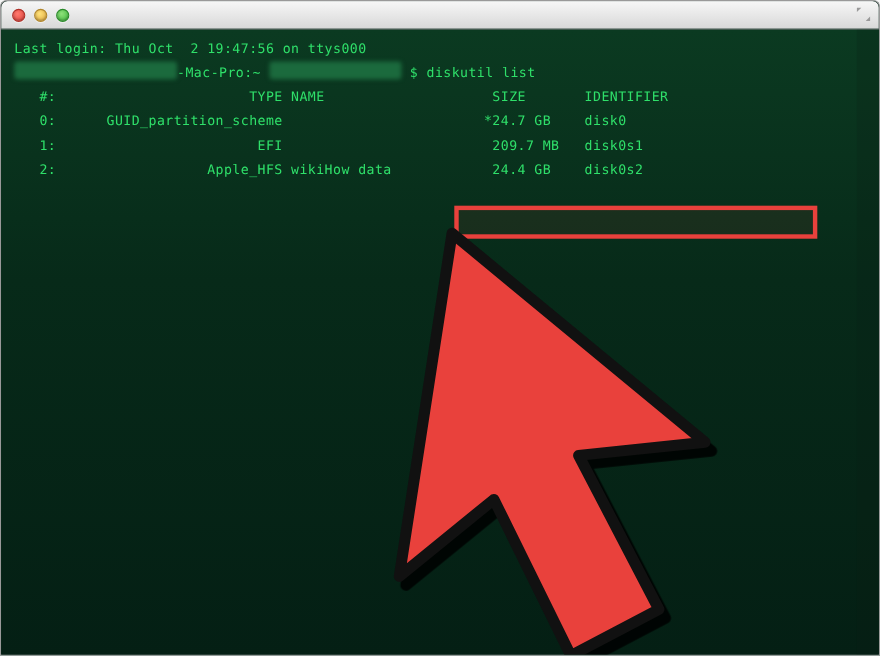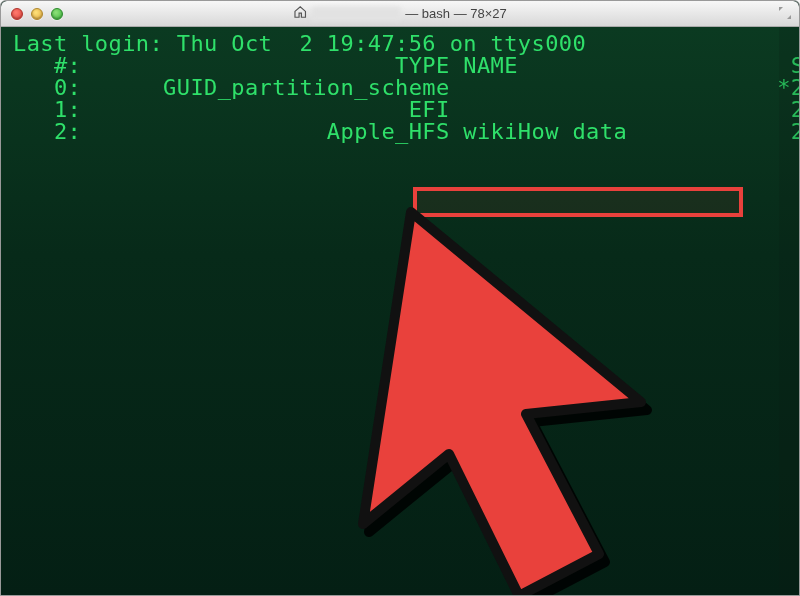--- a/index.html
+++ b/index.html
@@ -8,57 +8,49 @@
     .titlebar { height:26px; background:linear-gradient(#f7f7f7,#d8d8d8); border-bottom:1px solid #aaa; display:flex; align-items:center; position:relative; border-radius:6px 6px 0 0; }
     .traffic { display:flex; gap:8px; margin-left:10px; }
     .dot { width:12px; height:12px; border-radius:50%; box-shadow:inset 0 -1px 2px rgba(0,0,0,.3),0 1px 0 rgba(255,255,255,.4); }
     .red { background:radial-gradient(circle at 40% 35%,#ff7a6e,#e0443e); border:1px solid #b03028; }
     .yellow { background:radial-gradient(circle at 40% 35%,#ffe27a,#e0a93e); border:1px solid #b0862a; }
     .green { background:radial-gradient(circle at 40% 35%,#8ee07a,#3fb93e); border:1px solid #2a8a2a; }
     .title-center { position:absolute; left:50%; transform:translateX(-50%); display:flex; align-items:center; gap:4px; font:400 13px -apple-system,Helvetica,Arial,sans-serif; color:#444; }
     .home-icon { font-size:13px; color:#555; }
     .blur1 { display:inline-block; width:90px; height:14px; background:#e2e2e2; border-radius:3px; filter:blur(2px); }
     .expand-icon { position:absolute; right:6px; top:4px; width:16px; height:16px; color:#888; }
-    .term { padding:6px 10px 10px 12px; font-size:22px; line-height:22px; color:#2fe06a; letter-spacing:.4px; position:relative; height:calc(596px - 26px); background:linear-gradient(#0b3a21 0%,#072a19 40%,#041f14 100%); }
+    .term { padding:6px 10px 10px 12px; font-size:12px; line-height:22px; color:#2fe06a; letter-spacing:.4px; position:relative; height:calc(596px - 26px); background:linear-gradient(#0b3a21 0%,#072a19 40%,#041f14 100%); }
     .row { white-space:pre; }
     .sm { display:inline-block; height:16px; vertical-align:-2px; border-radius:3px; filter:blur(2px); }
     .smud-a { width:148px; background:#1b6a3d; }
     .smud-b { width:120px; background:#1b6a3d; }
     .highlight-box { position:absolute; border:4px solid #e9413c; background:rgba(230,60,60,.08); }
     .cursor-shadow { filter:drop-shadow(6px 8px 0 rgba(0,0,0,.85)); }
     .term::before { content:""; position:absolute; right:0; top:0; width:20px; height:100%; background:rgba(8,30,20,.2); }
   </style>
 </head>
 <body>
 
 <div class="window">
   <div class="titlebar">
     <div class="traffic">
       <div class="dot red"></div>
       <div class="dot yellow"></div>
       <div class="dot green"></div>
     </div>
-    <div class="title-center">
-      <span class="home-icon">
-        <svg width="14" height="14" viewBox="0 0 24 24" fill="none" stroke="#555" stroke-width="2">
-            <path d="M3 11 L12 3 L21 11 V21 H14 V14 H10 V21 H3 Z"></path>
-          </svg>
-      </span>
-      <span class="blur1"></span>
-      <span> — bash — 78×27</span>
-    </div>
     <span class="expand-icon">
       <svg width="16" height="16" viewBox="0 0 16 16" fill="#999">
           <path d="M2 6 V2 H6 L2 6 Z M14 10 V14 H10 L14 10 Z"></path>
         </svg>
     </span>
   </div>
 
   <div class="term">
     <div class="row">Last login: Thu Oct  2 19:47:56 on ttys000</div>
+    <div class="row"><span class="sm smud-a"></span><span>-Mac-Pro:~</span> <span class="sm smud-b"></span> <span>$</span> <span>diskutil list</span></div>
     <div class="row">   #:                       TYPE NAME                    SIZE       IDENTIFIER</div>
     <div class="row">   0:      GUID_partition_scheme                        *24.7 GB    disk0</div>
     <div class="row">   1:                        EFI                         209.7 MB   disk0s1</div>
     <div class="row">   2:                  Apple_HFS wikiHow data            24.4 GB    disk0s2</div>
 
     <div class="highlight-box" style="left:412px;top:160px;width:330px;height:30px"></div>
 
     <svg class="cursor-shadow" style="position:absolute;left:340px;top:175px" width="360" height="420" viewBox="0 0 360 420">
       <path d="M 70 10
                L 300 200

